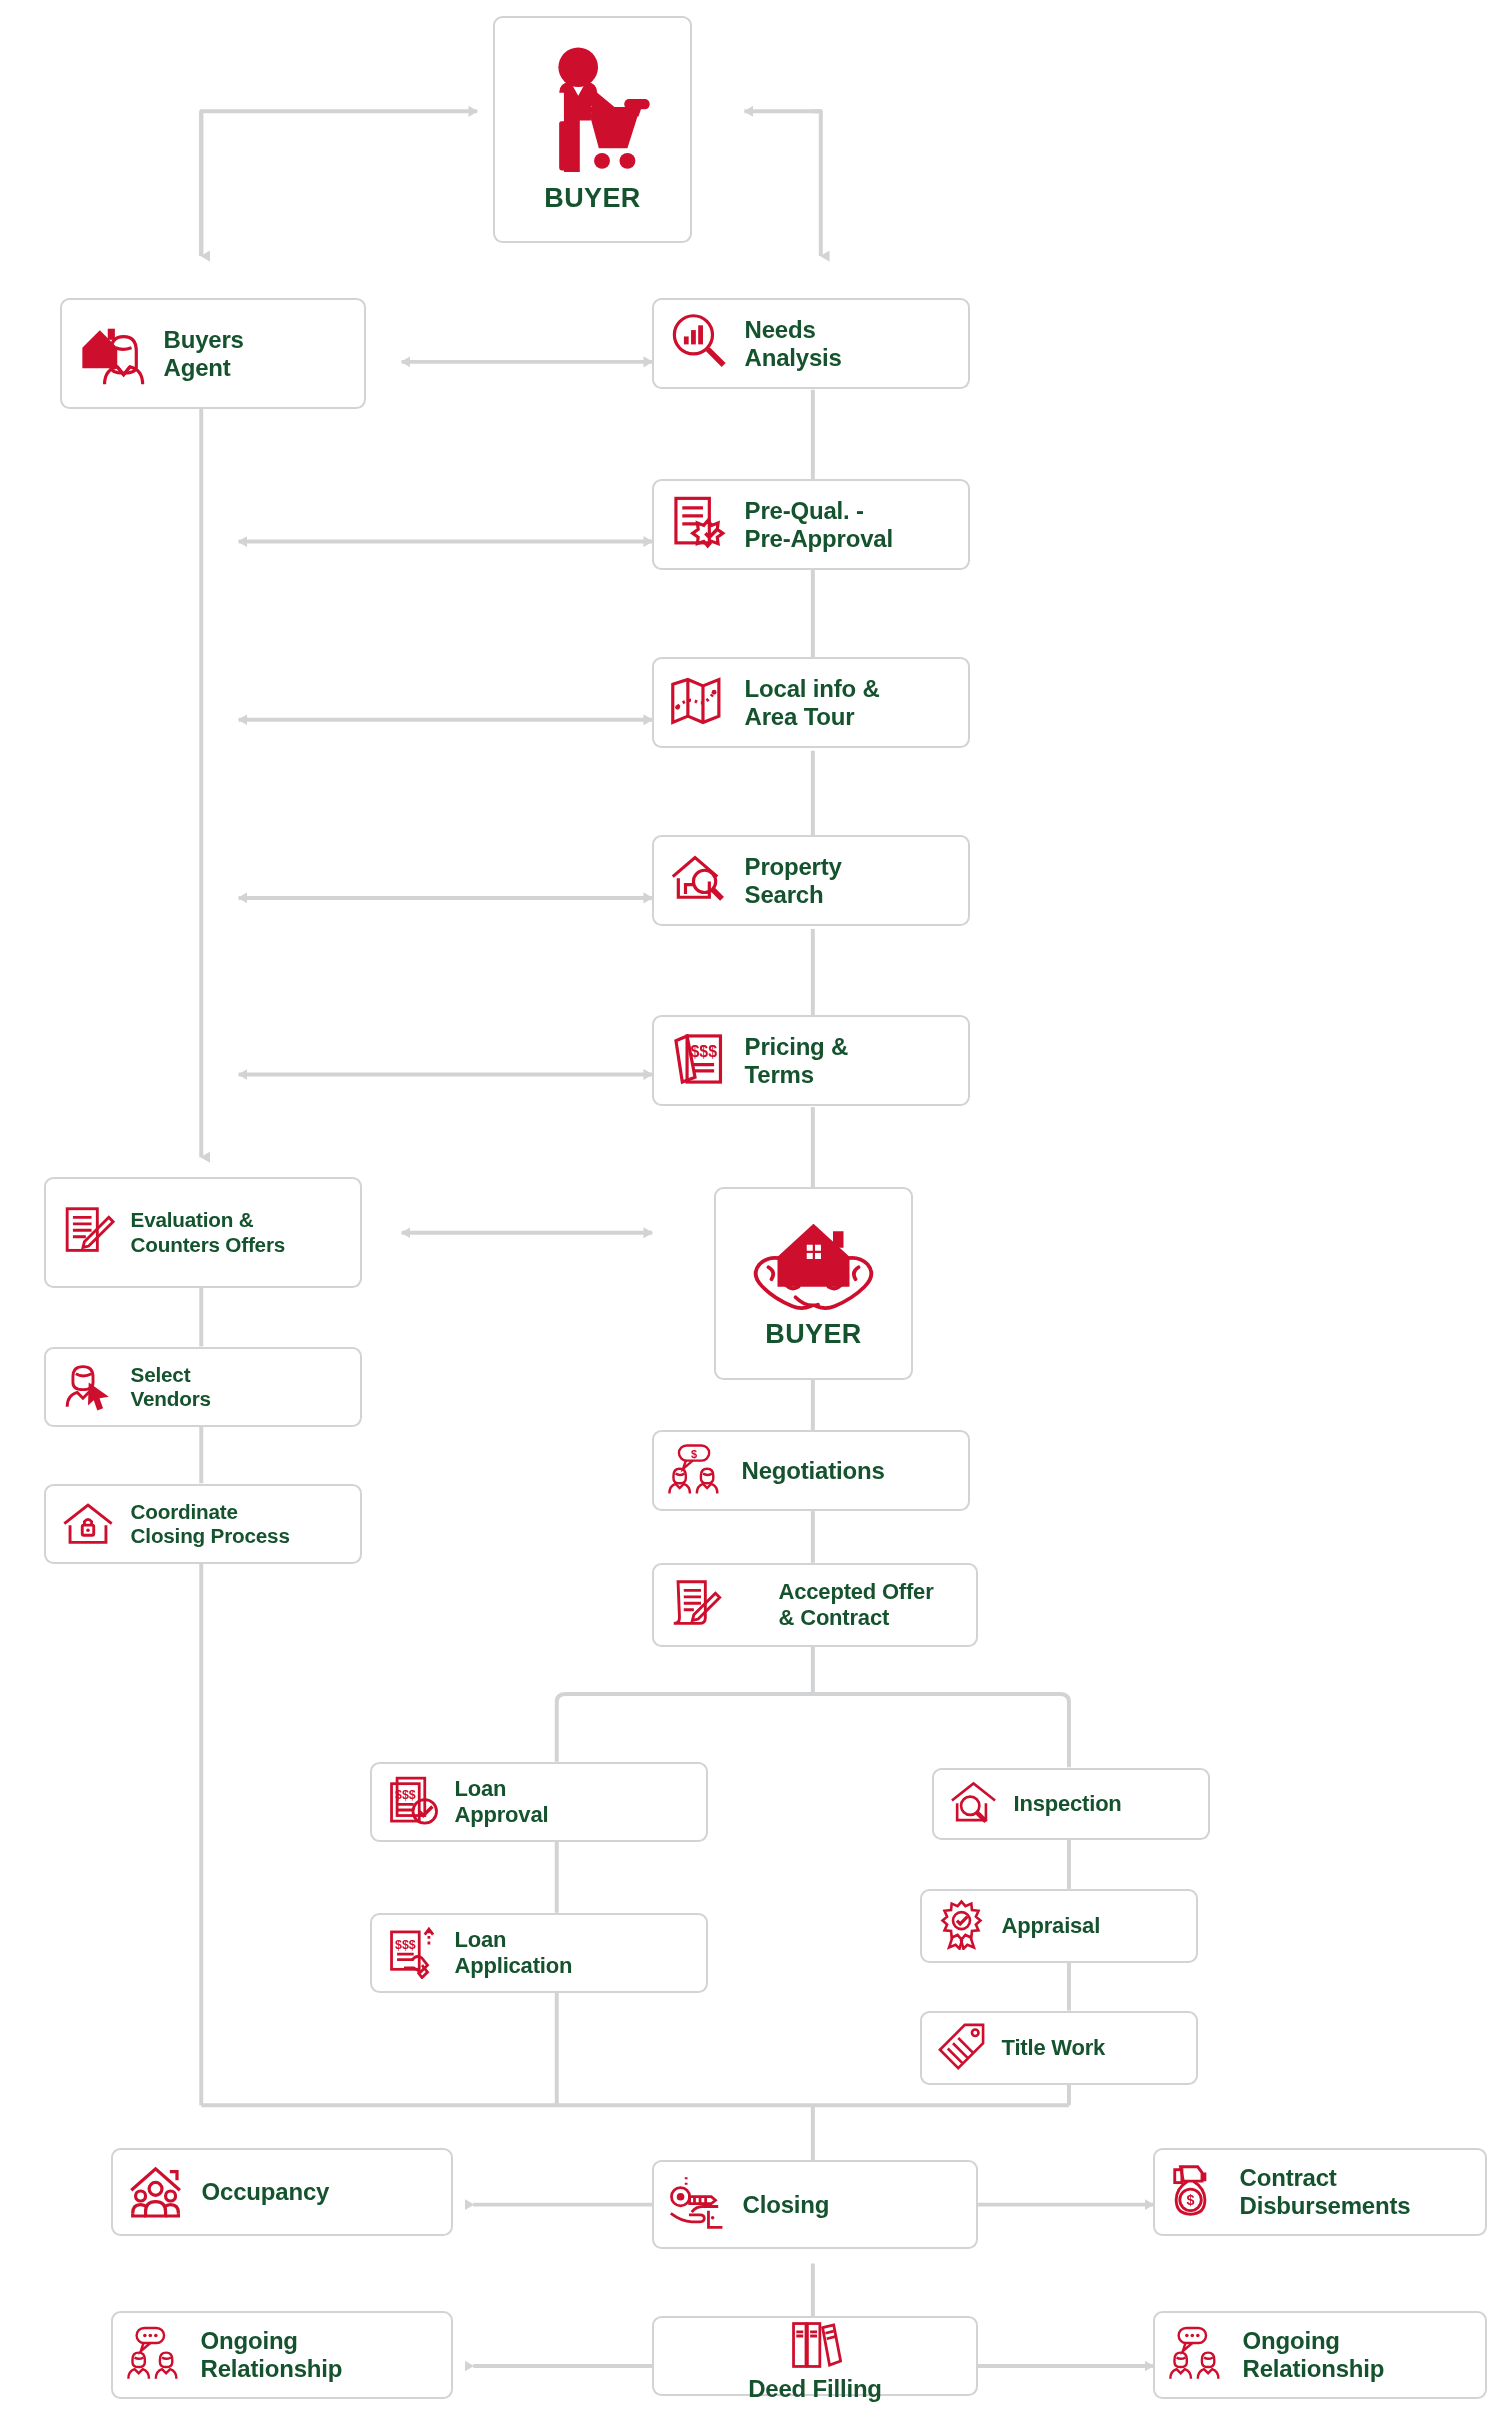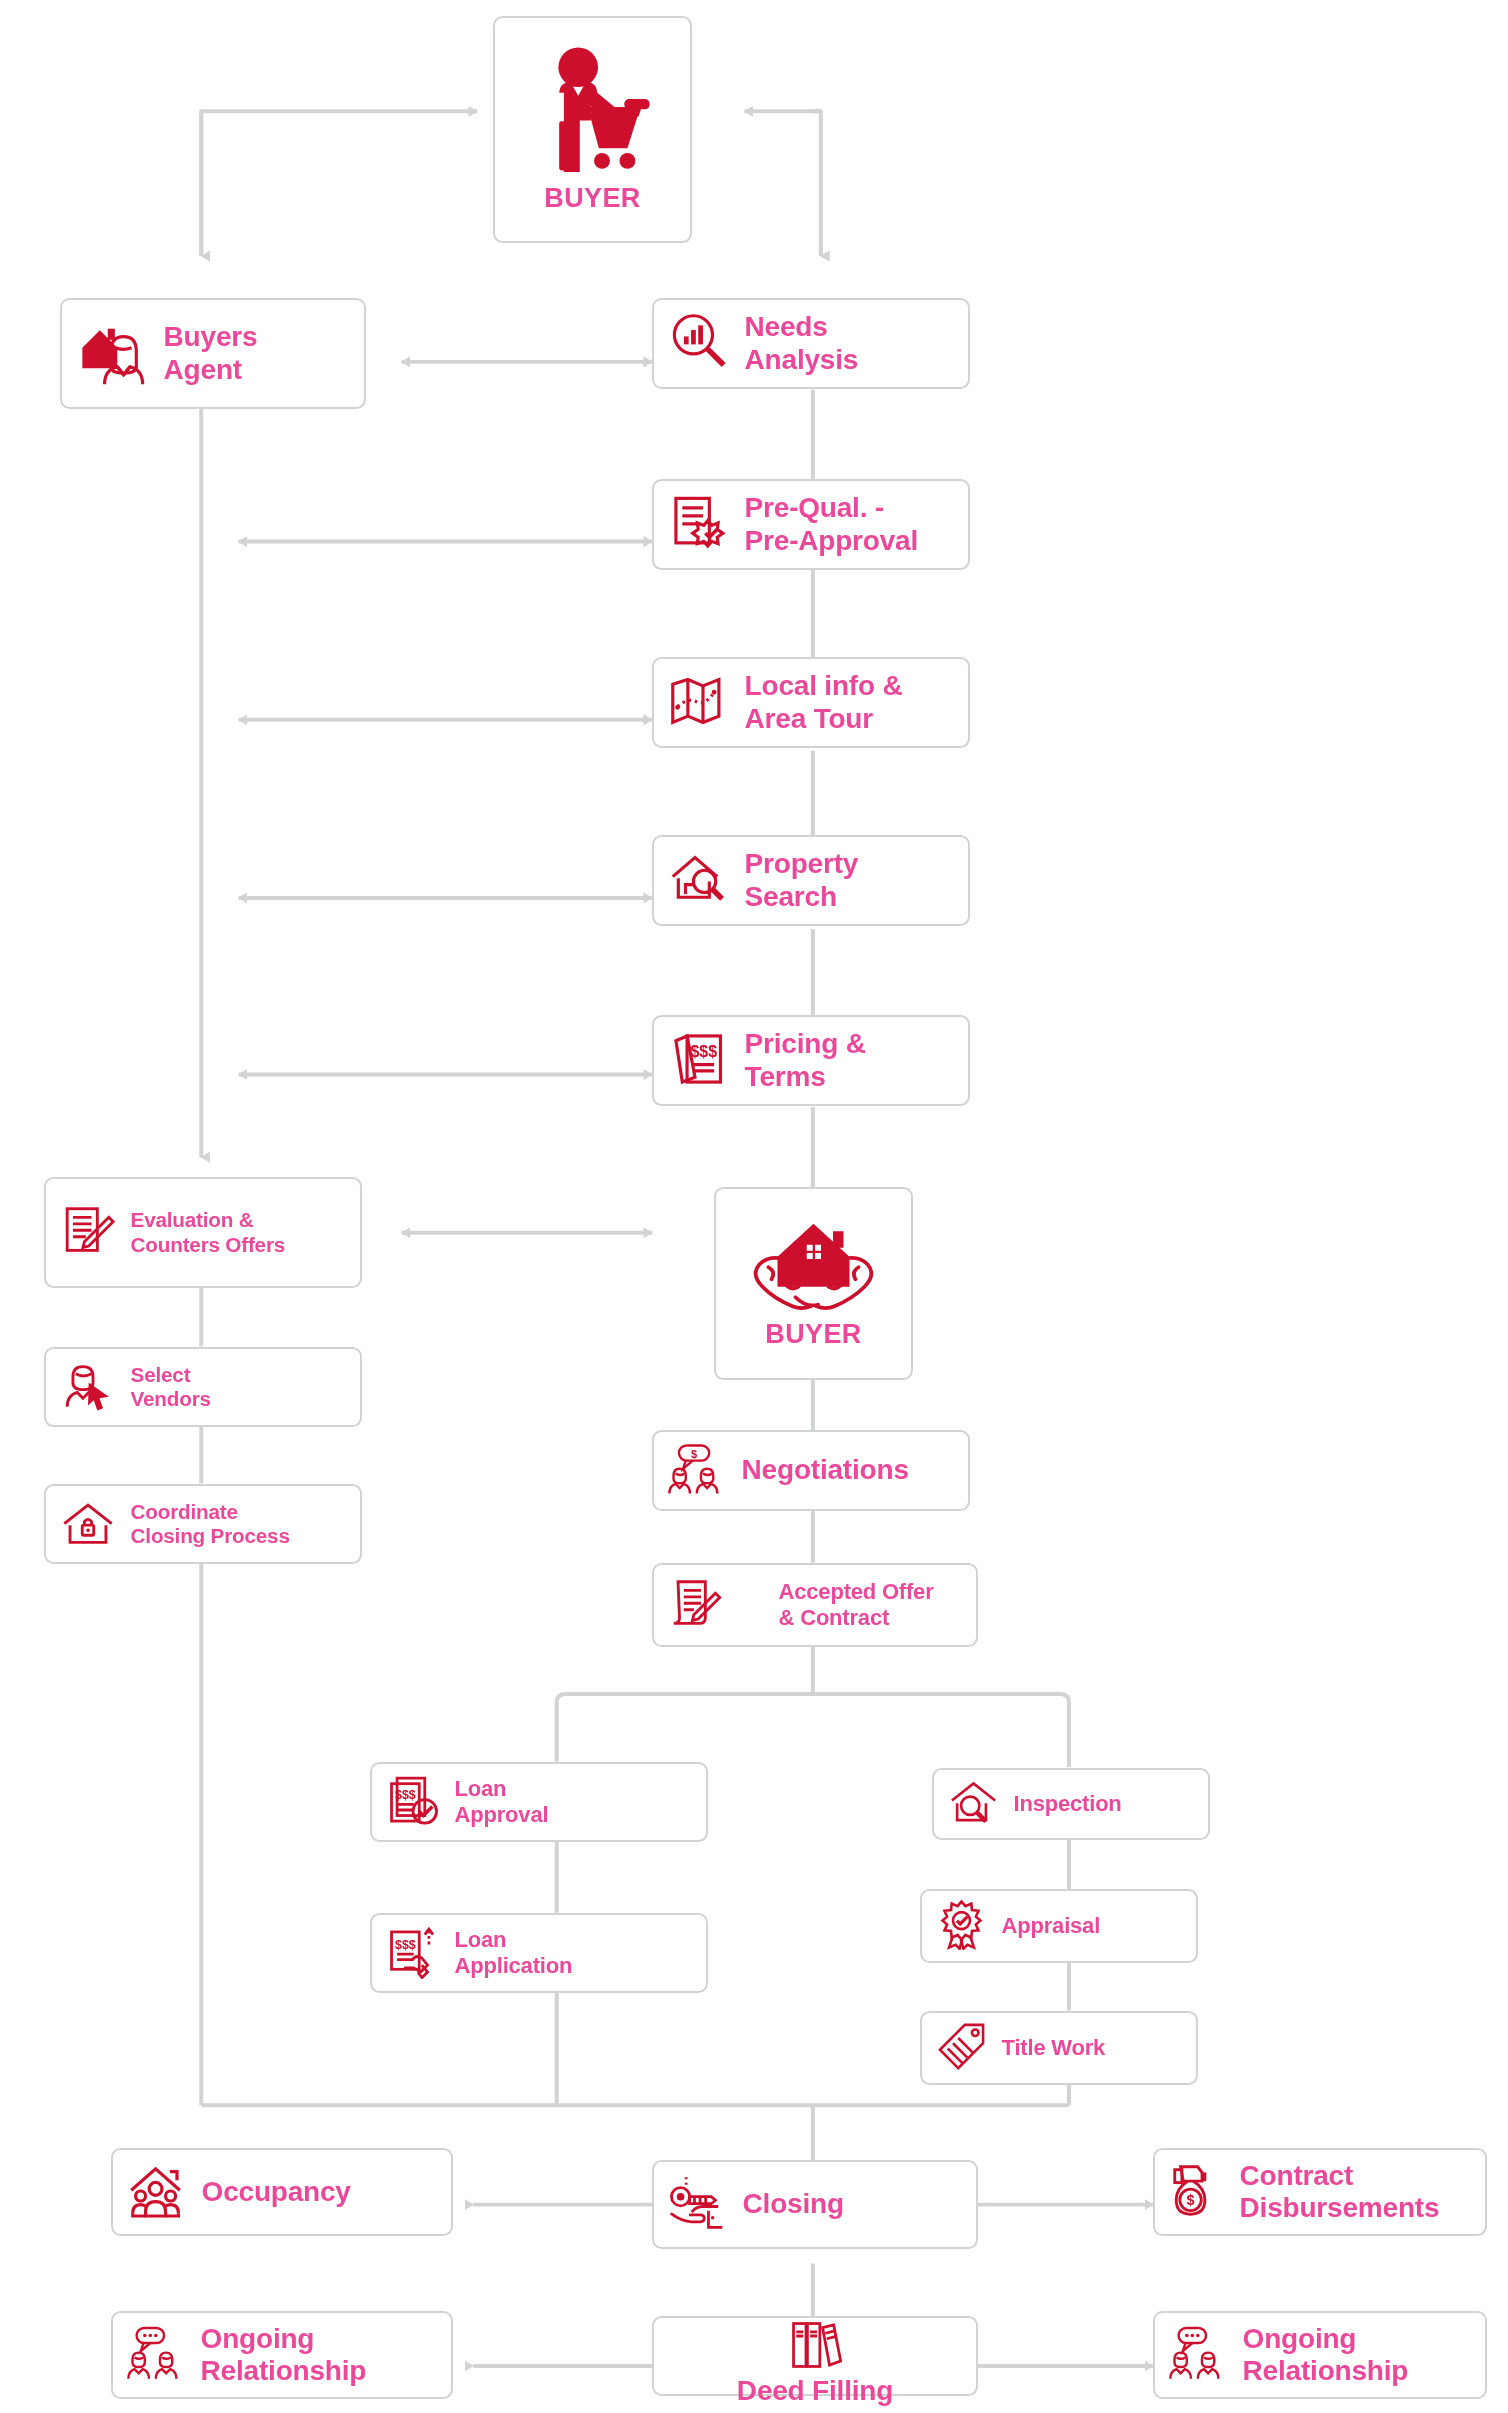--- a/index.html
+++ b/index.html
@@ -17,29 +17,29 @@
     background:#ffffff;
     border:2.4px solid #d2d3d5;
     border-radius:9.5px;
     display:flex;
     align-items:center;
     z-index:5;
   }
   .node.pad{padding:0 14.3px;}
   .ico{flex:0 0 auto;display:block;}
   .lbl{
-    color:#ec4899;
+    color:#14532d;
     font-weight:bold;
     line-height:1.16;
     letter-spacing:-0.2px;
     white-space:pre-line;
   }
   .lbl.s28{font-size:22px;}
   .lbl.s26{font-size:20.7px;}
-  .lbl.s30{font-size:28px;}
+  .lbl.s30{font-size:24px;}
   
   .hero{
     flex-direction:column;
     justify-content:center;
     align-items:center;
   }
   .hero .lbl{font-size:27px;letter-spacing:0.4px;text-align:center;}
   .gapL{width:14.3px;flex:0 0 auto;}
 </style>
 </head>

